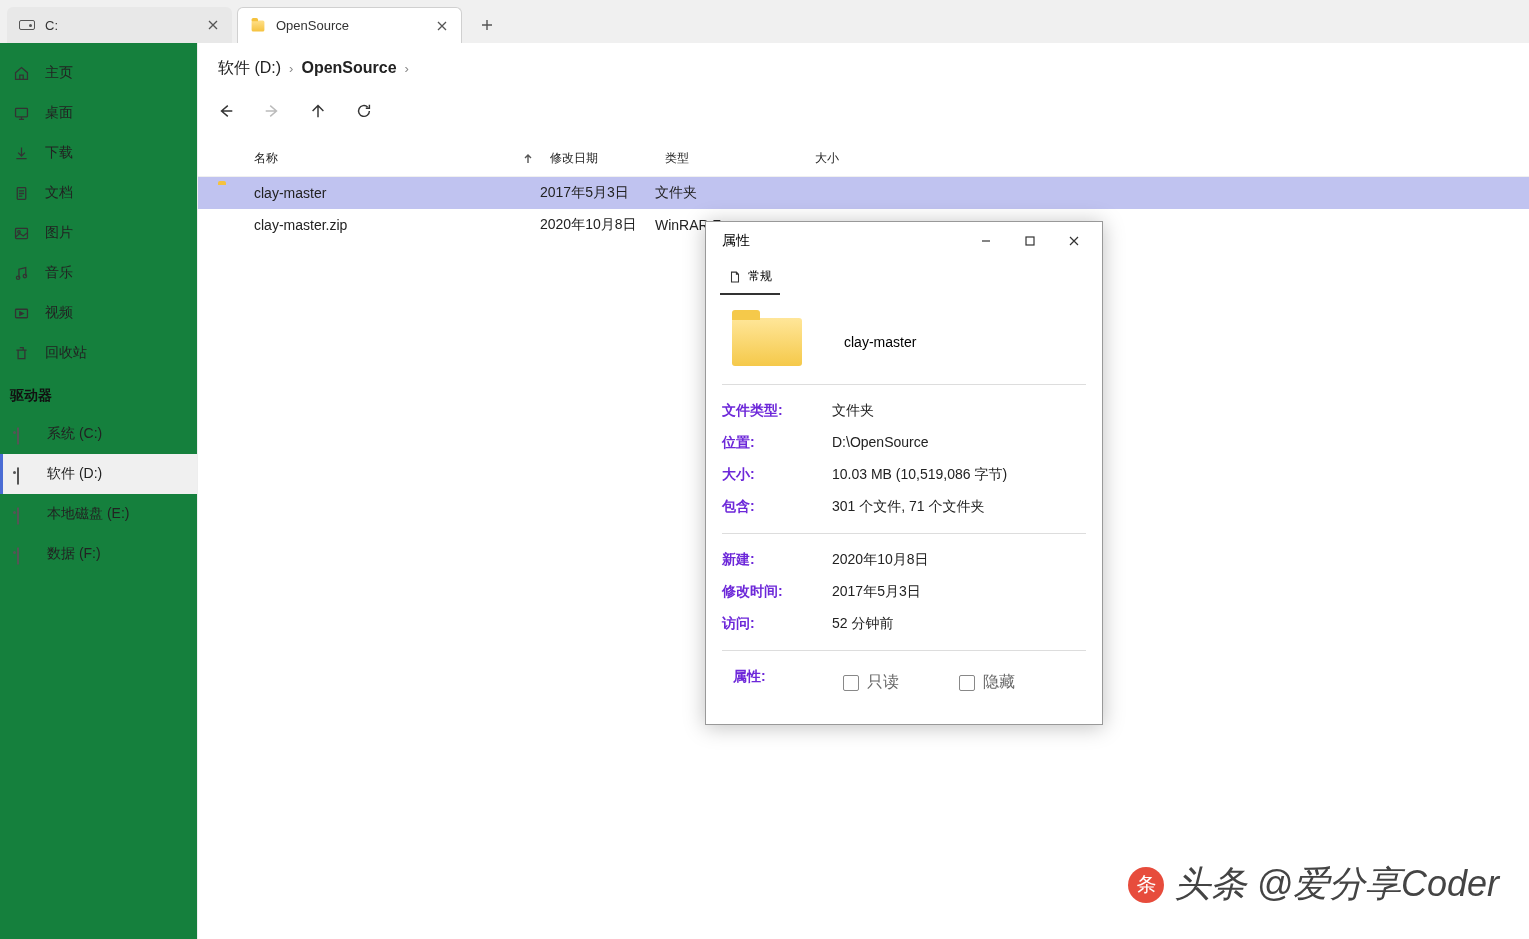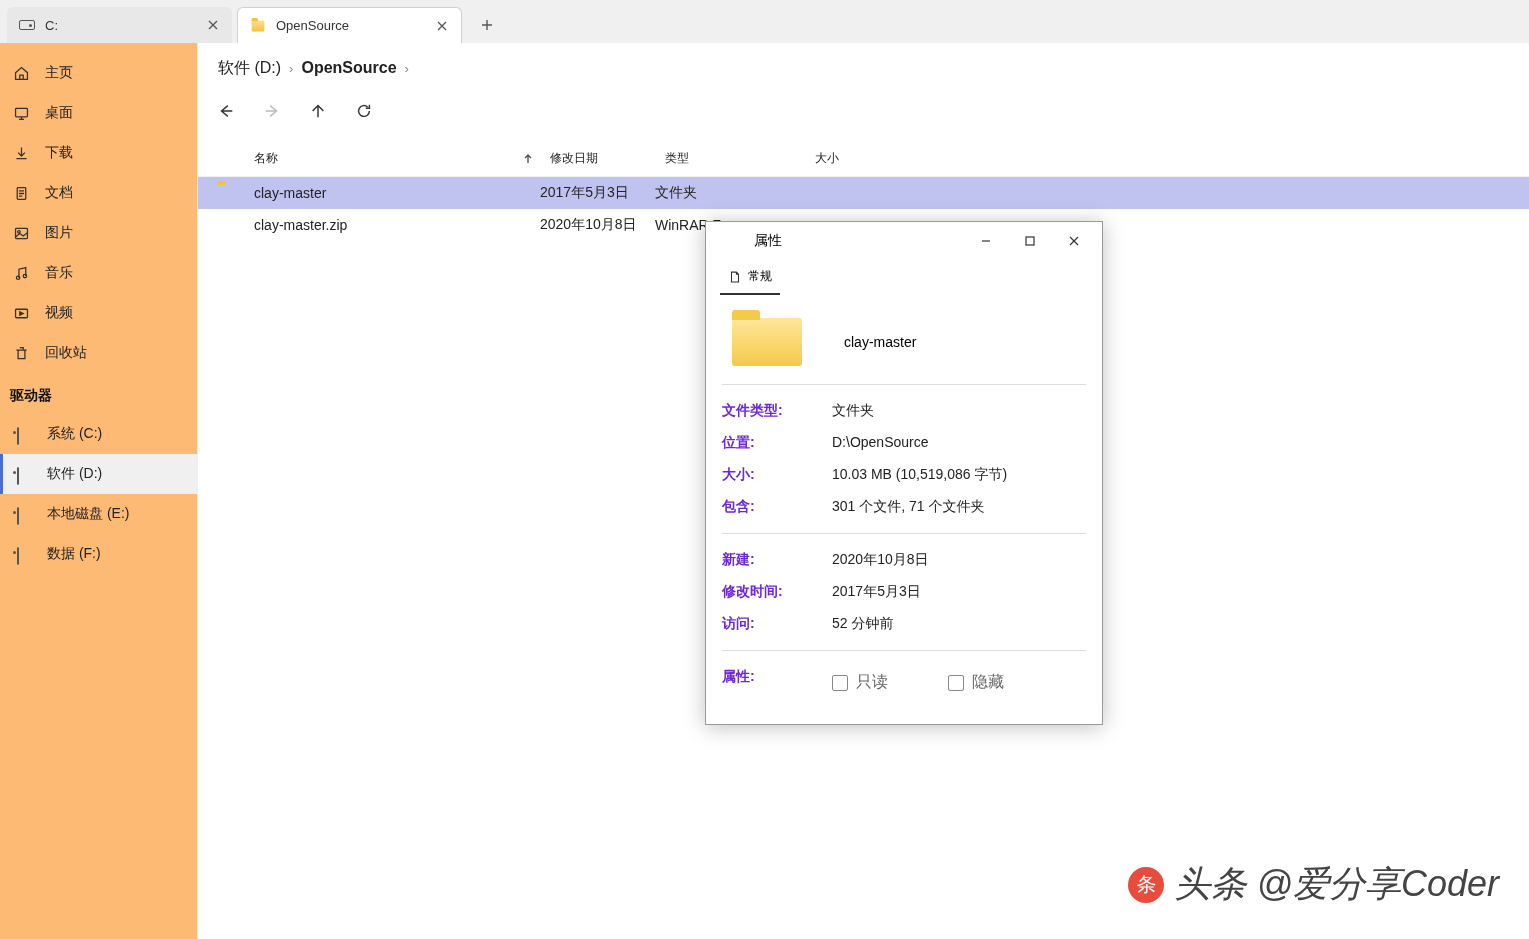--- a/index.html
+++ b/index.html
@@ -11,21 +11,21 @@
 .tab.active { background: #ffffff; border: 1px solid #d0d0d0; border-bottom: none; }
 .tab .ticon { width: 16px; height: 12px; margin-right: 10px; display: flex; align-items: center; }
 .tab .tlabel { flex: 1; }
 .tab .tclose { width: 18px; height: 18px; display: flex; align-items: center; justify-content: center; color: #555; }
 .newtab { width: 30px; height: 30px; display: flex; align-items: center; justify-content: center; color: #555; margin-left: 5px; margin-bottom: 3px; }
 
 
 .main { display: flex; height: calc(100% - 43px); background: #fff; }
 
 
-.sidebar { width: 198px; background: #fdba74; border-right: 1px solid #eee; padding-top: 10px; }
+.sidebar { width: 198px; background: #15803d; border-right: 1px solid #eee; padding-top: 10px; }
 .sb-item { height: 40px; display: flex; align-items: center; padding-left: 13px; font-size: 14px; color: #222; cursor: pointer; gap: 14px; }
 .sb-header { height: 36px; display: flex; align-items: center; padding-left: 10px; font-size: 14px; font-weight: 600; color: #111; margin-top: 5px; }
 .sb-drive { height: 40px; display: flex; align-items: center; padding-left: 14px; font-size: 14px; color: #222; cursor: pointer; gap: 14px; border-left: 3px solid transparent; }
 .sb-drive.active { border-left: 3px solid #4a6cd4; background: #f0f0f0; }
 .sb-drive .dicon { width: 16px; height: 12px; }
 .sb-item .sicon { width: 18px; height: 18px; display:flex; align-items:center; }
 
 
 .content { flex: 1; display: flex; flex-direction: column; }
 .breadcrumb { height: 50px; display: flex; align-items: center; padding-left: 20px; gap: 8px; font-size: 16px; }
@@ -54,31 +54,31 @@
 .zip-ic { width:18px; height:18px; background: linear-gradient(#5a2e7e,#8e4ec6); border-radius:2px; position:relative; }
 .zip-ic::after { content:""; position:absolute; left:2px; right:2px; top:4px; height:3px; background:#e74c3c; }
 .zip-ic::before { content:""; position:absolute; left:2px; right:2px; top:10px; height:3px; background:#3498db; }
 
 
 .drv { width:18px; height:10px; border:1.5px solid #555; border-radius:2px; position:relative; }
 .drv::after { content:""; position:absolute; right:2px; top:3px; width:3px; height:3px; border-radius:50%; background:#555; }
 
 
 .dialog { position: absolute; left: 705px; top: 221px; width: 398px; background: #fff; border: 1px solid #999; box-shadow: 0 2px 20px rgba(0,0,0,.25); }
-.dlg-title { height: 38px; display: flex; align-items: center; padding: 0 6px 0 16px; font-size: 14px; margin-left: 32px; }
+.dlg-title { height: 38px; display: flex; align-items: center; padding: 0 6px 0 16px; font-size: 14px; }
 .dlg-title .ttext { flex:1; }
 .winbtn { width: 44px; height: 32px; display: flex; align-items: center; justify-content: center; color: #333; cursor:pointer; font-size: 14px; }
 .dlg-tabs { display:flex; padding-left: 14px; border-bottom: 1px solid transparent; }
 .dlg-tab { display:flex; align-items:center; gap:6px; padding: 8px 8px; font-size:12px; border-bottom: 2px solid #333; cursor:pointer; }
 .dlg-body { padding: 18px 16px 14px 16px; }
 .dlg-iconrow { display:flex; align-items:center; gap: 42px; padding: 4px 0 18px 10px; border-bottom: 1px solid #ddd; }
 .big-folder { width: 70px; height: 48px; background: linear-gradient(#ffe699,#f5c94a); border-radius: 3px; position:relative; }
 .big-folder::before { content:""; position:absolute; top:-8px; left:0; width:28px; height:10px; background:#f5c94a; border-radius:3px 3px 0 0; }
 .prop-section { padding: 10px 0; border-bottom: 1px solid #ddd; }
-.prop-section:last-of-type { border-bottom: none; }
+.prop-section:last-of-type { border-bottom: none; margin-left: 11px; }
 .prop-row { display:flex; padding: 7px 0; font-size: 14px; }
 .prop-label { width: 110px; font-weight:700; color:#6d28d9; }
 .prop-value { flex:1; color:#222; }
 .attr-row { display:flex; align-items:center; gap: 60px; padding-top:4px; }
 .chk { display:flex; align-items:center; gap:8px; font-size:16px; color:#666; }
 .chkbox { width:16px; height:16px; border:1.5px solid #888; border-radius:2px; }
 .dlg-foot { display:flex; justify-content:flex-end; gap: 12px; padding: 16px; }
 .dbtn { width: 100px; height: 32px; background: #e4e4e4; border:none; font-size:14px; cursor:pointer; }
 
 

